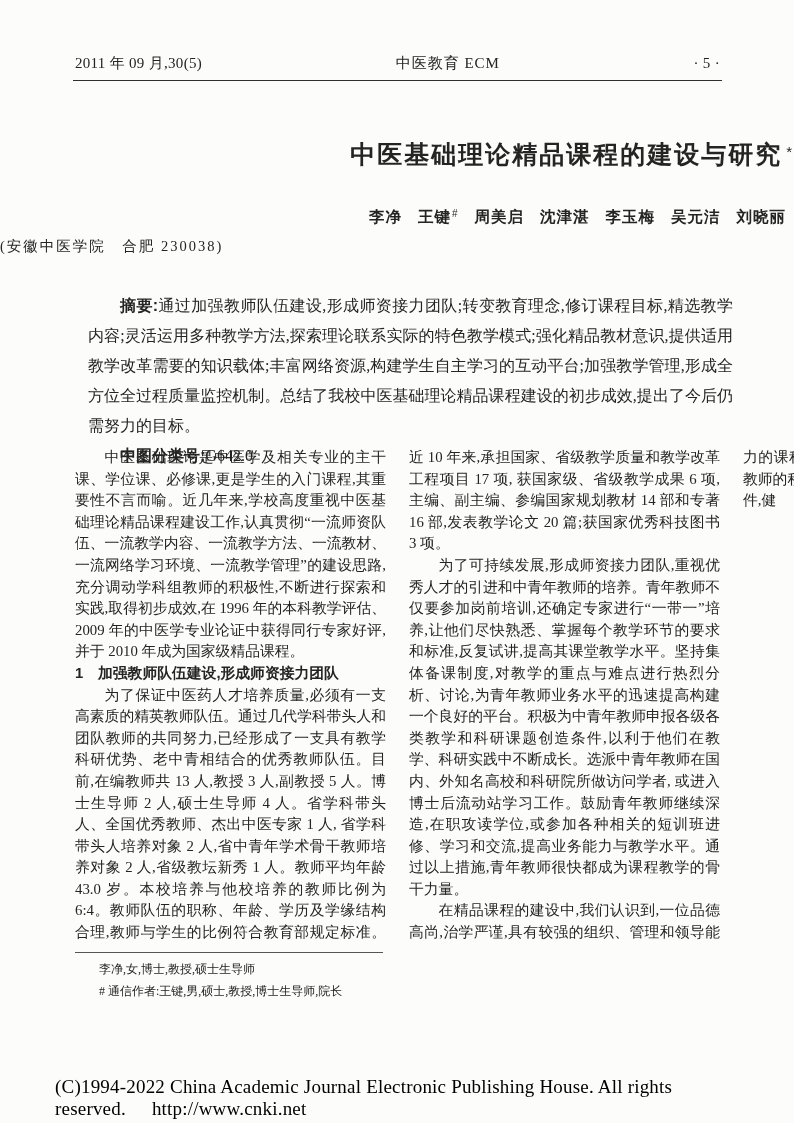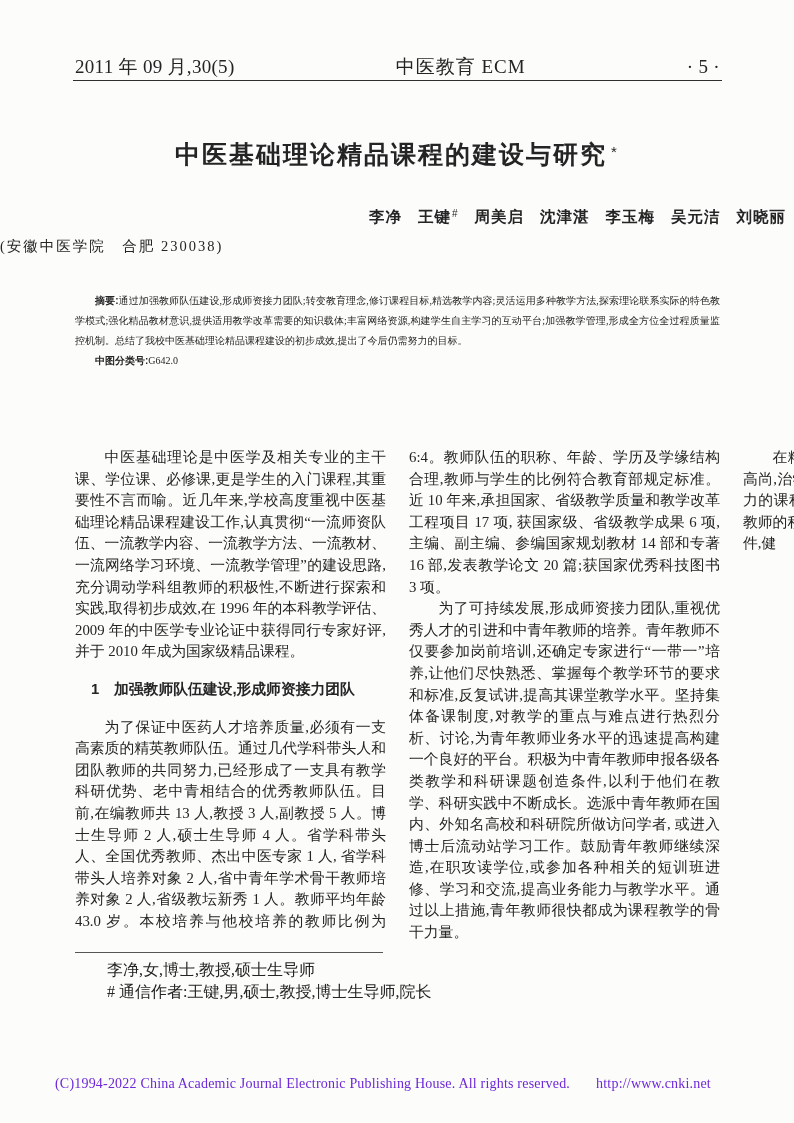--- a/index.html
+++ b/index.html
@@ -10,80 +10,80 @@
     background:#fcfcfa;
     overflow:hidden;
     font-family:"Liberation Serif","DejaVu Serif",serif;
     color:#242424;
     margin:0 auto;
   }
   
   .jheader{
     position:absolute;top:54px;left:75px;width:645px;
     display:flex;justify-content:space-between;align-items:baseline;
-    font-size:19px;letter-spacing:.3px;
+    font-size:15px;letter-spacing:.3px;
   }
   .jheader .mid{letter-spacing:1px;}
   .header-rule{
     position:absolute;top:80px;left:73px;width:649px;height:0;
     border-top:1.6px solid #2f2f2f;
   }
   
   .title{
     position:absolute;top:138px;left:0;width:100%;
-    text-align:center;
+    text-align:right;
     font-family:"Liberation Sans","DejaVu Sans",sans-serif;
     font-weight:bold;font-size:25px;letter-spacing:2px;
   }
   .title sup{font-size:15px;font-weight:normal;vertical-align:6px;margin-left:4px;}
   .authors{
     position:absolute;top:207px;left:0;width:100%;
     text-align:right;
     font-family:"Liberation Sans","DejaVu Sans",sans-serif;
     font-weight:bold;font-size:15.5px;letter-spacing:1px;
   }
   .authors .nm{margin:0 8px;}
   .authors sup{font-size:10px;font-weight:normal;vertical-align:5px;margin-left:1px;}
   .affiliation{
     position:absolute;top:237px;left:0;width:100%;
     text-align:left;font-size:14.5px;letter-spacing:2px;
   }
   
   .meta{
-    position:absolute;top:291px;left:75px;width:645px;
-    font-size:10px;line-height:20px;text-align:justify;
+    position:absolute;top:291px;left:88px;width:645px;
+    font-size:16px;line-height:30px;text-align:justify;
   }
   .meta p{margin:0;text-indent:2em;}
   .meta b{font-family:"Liberation Sans","DejaVu Sans",sans-serif;font-weight:bold;}
   
   .bodycols{
     position:absolute;top:447px;left:75px;width:645px;height:498px;
     column-count:2;column-gap:23px;column-fill:auto;
     font-size:14.8px;line-height:21.6px;text-align:justify;
   }
   .bodycols p{margin:0;text-indent:2em;}
   .bodycols h2{
-    margin:16px;font-size:14.8px;line-height:21.6px;
+    margin:0;font-size:14.8px;line-height:21.6px;
     font-family:"Liberation Sans","DejaVu Sans",sans-serif;
     font-weight:bold;text-indent:0;
   }
   
   .fn-rule{
     position:absolute;top:952px;left:75px;width:308px;height:0;
     border-top:1.4px solid #555;
   }
   .footnotes{
     position:absolute;top:959px;left:75px;width:650px;
-    font-size:16px;line-height:21.5px;text-align:justify;
+    font-size:12px;line-height:21.5px;text-align:justify;
   }
   .footnotes p{margin:0;text-indent:2em;}
   
   .scan-footer{
     position:absolute;top:1076px;left:55px;width:720px;
-    font-size:14px;color:#6d28d9;letter-spacing:.2px;
+    font-size:19px;color:#000000;letter-spacing:.2px;
   }
   .scan-footer .url{margin-left:26px;}
 </style>
 </head>
 <body>
 
 <div class="page">
 
   <div class="jheader">
     <span>2011 年 09 月,30(5)</span>

